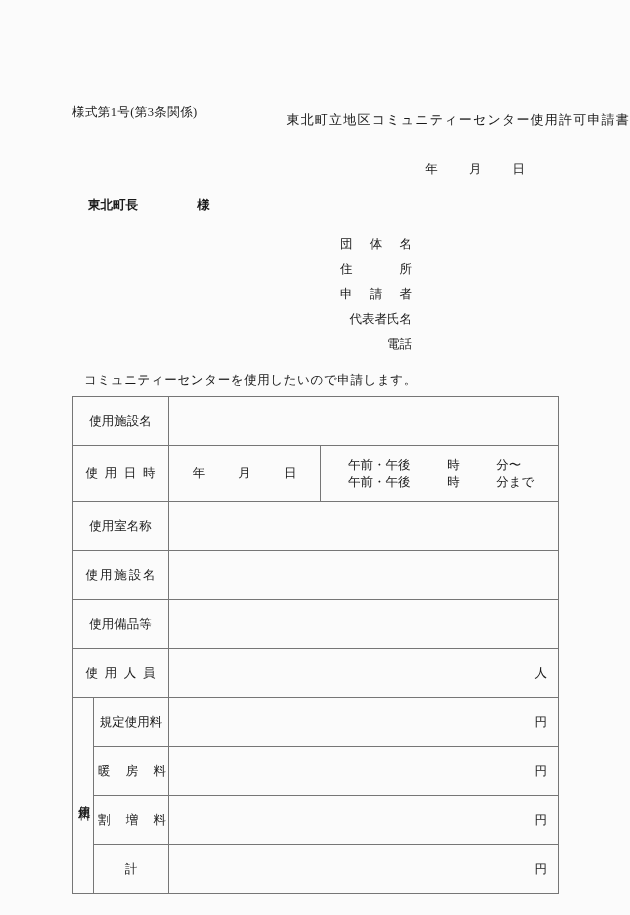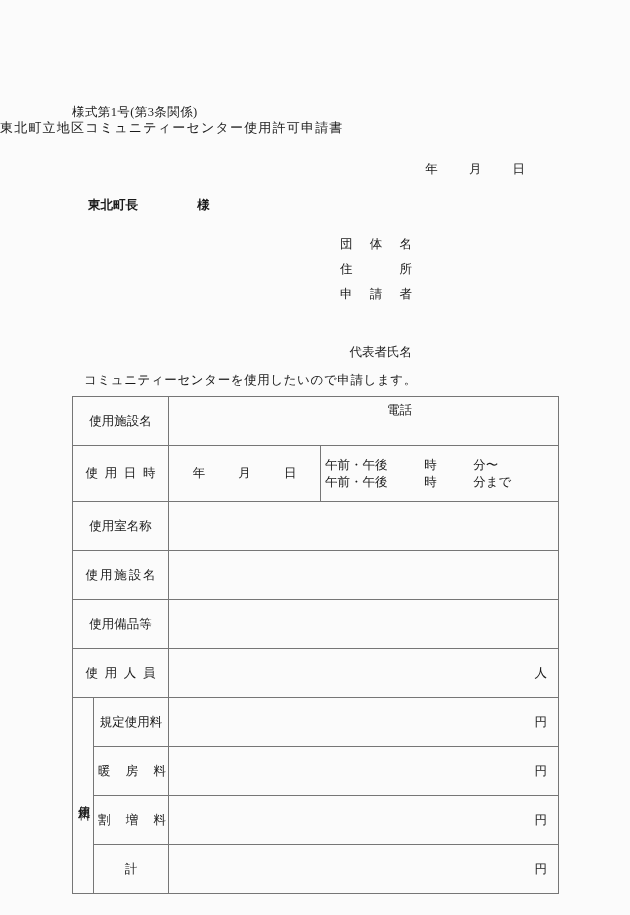--- a/index.html
+++ b/index.html
@@ -25,23 +25,23 @@
     left: 72px;
     top: 80px;
     font-size: 12.5px;
     letter-spacing: 0.4px;
     white-space: nowrap;
     margin-top: 24px;
   }
   .doc-title {
     position: absolute;
     left: 0;
-    top: 119px;
+    top: 111px;
     width: 630px;
-    text-align: left;
+    text-align: right;
     font-size: 13px;
     letter-spacing: 1.2px;
     white-space: nowrap;
   }
   .date-line {
     position: absolute;
     left: 0;
     top: 161px;
     width: 525px;
     text-align: right;
@@ -73,21 +73,21 @@
     text-align: right;
     line-height: 25px;
     white-space: nowrap;
   }
   .applicant .spread3 {
     display: inline-block;
     width: 72px;
     text-align: justify;
     text-align-last: justify;
   }
-  .applicant .plain { display: inline-block; margin-top: 33px; }
+  .applicant .plain { display: inline-block; }
 
   .statement {
     position: absolute;
     left: 84px;
     top: 372px;
     font-size: 12.5px;
     letter-spacing: 0.6px;
     white-space: nowrap;
   }
 
@@ -129,21 +129,21 @@
   }
   .datecell .dseg { display: inline-block; }
   .datecell .dseg + .dseg { margin-left: 30px; }
 
   .timecell {
     height: 47px;
     padding-left: 14px;
     line-height: 17px;
     white-space: nowrap;
   }
-  .timecell .tline { display: block; }
+  .timecell .tline { display: block; margin-left: 23px; }
   .timecell .ampm { display: inline-block; width: 96px; }
   .timecell .hh { display: inline-block; width: 46px; }
   .timecell .mm { display: inline-block; }
 
   
   .feelabel {
     width: 21px;
     text-align: center;
     vertical-align: middle;
     padding: 0;

